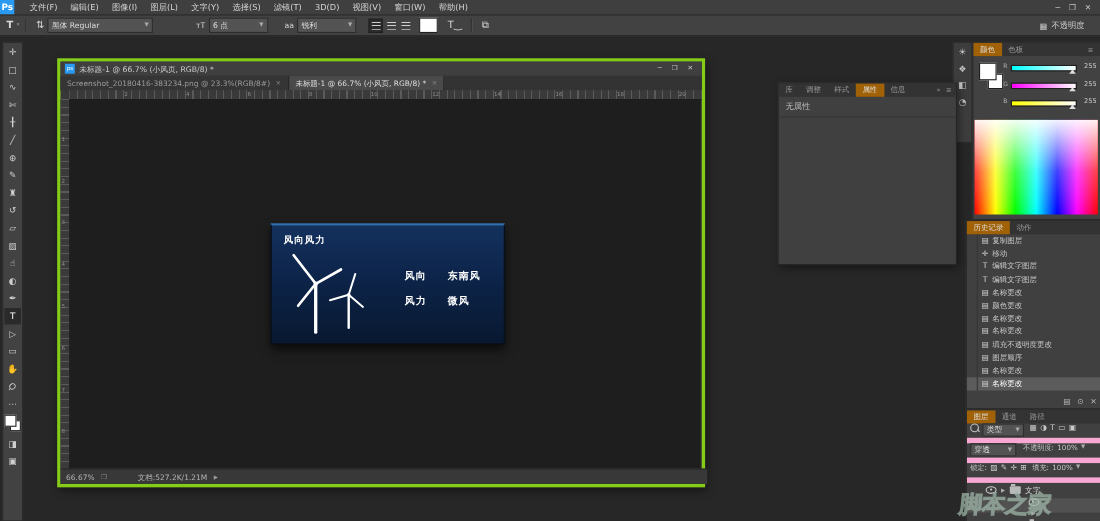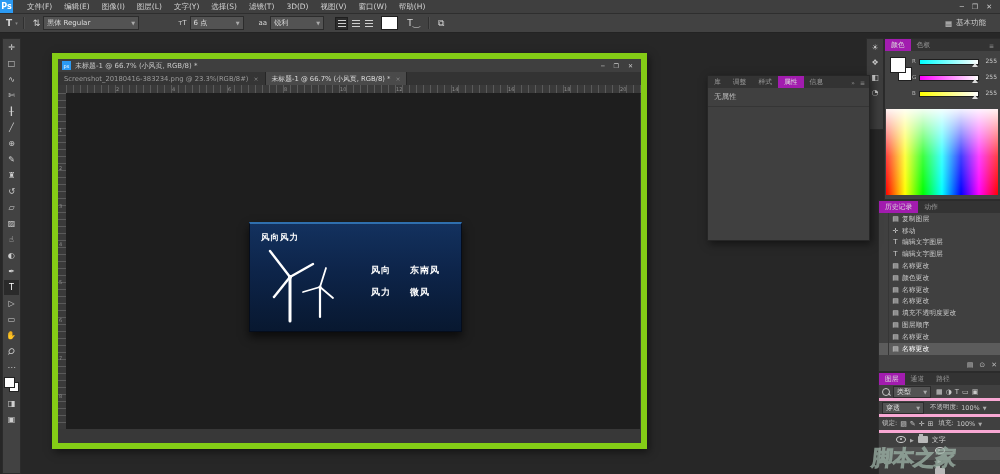--- a/index.html
+++ b/index.html
@@ -28,21 +28,21 @@
   
   #toolbar{left:2px;top:38px;width:17px;height:434px;background:#424242;border:1px solid #2b2b2b;
     display:flex;flex-direction:column;align-items:center;z-index:20;}
   .tool{width:15px;height:15px;display:flex;align-items:center;justify-content:center;
     color:#cfcfcf;font-size:8px;margin:0.5px 0;}
   .tool.active{background:#2a2a2a;color:#fff;}
   #fgbg{position:relative;width:15px;height:15px;margin-top:2px;}
   #fgbg .bgc{position:absolute;right:0;bottom:0;width:8px;height:8px;background:#fff;border:1px solid #222;}
   #fgbg .fgc{position:absolute;left:0;top:0;width:9px;height:9px;background:#fff;border:1px solid #222;}
   
-  #docwin{left:52px;top:53px;width:583px;height:384px;background:#383838;border:6px solid #84cc16;
+  #docwin{left:52px;top:53px;width:583px;height:384px;background:#383838;border:3px solid #84cc16;
     box-shadow:2px 3px 8px rgba(0,0,0,.5);z-index:10;}
   #doc-titlebar{left:0;top:0;width:100%;height:13px;background:#3f3f3f;display:flex;align-items:center;
     color:#c9c9c9;font-size:7px;}
   .doc-ico{width:9px;height:9px;background:#2b9af3;color:#fff;font-size:5px;display:flex;align-items:center;
     justify-content:center;margin:0 4px;}
   #doc-titlebar .win-ctrls{gap:9px;font-size:6px;}
   #tabsrow{left:0;top:13px;width:100%;height:13px;background:#333;display:flex;}
   .doctab{display:flex;align-items:center;gap:5px;padding:0 6px;font-size:6.8px;color:#9a9a9a;
     background:#353535;border-right:1px solid #262626;white-space:nowrap;}
   .doctab.active{background:#4a4a4a;color:#ddd;}
@@ -59,21 +59,21 @@
   
   #widget{left:183px;top:113px;width:211px;height:107px;border:1px solid #050d1c;border-top:2px solid #2f6fae;
     box-shadow:0 5px 9px rgba(0,0,0,.65);}
   #widget .wtitle{position:absolute;left:11px;top:8px;color:#fff;font-size:8.5px;font-weight:bold;letter-spacing:1px;}
   .wlabel{position:absolute;color:#fff;font-size:9px;font-weight:bold;letter-spacing:1px;}
   
   #propwin{left:707px;top:75px;width:161px;height:164px;background:#404040;border:1px solid #262626;
     box-shadow:2px 3px 8px rgba(0,0,0,.5);z-index:15;}
   .pheader{display:flex;align-items:center;height:12px;background:#333;font-size:6.8px;color:#9a9a9a;}
   .ptab{padding:0 6px;line-height:12px;white-space:nowrap;}
-  .ptab.active{background:#a21caf;color:#ddd;text-align:center;}
+  .ptab.active{background:#a16207;color:#ddd;text-align:center;}
   .pmenu{margin-left:auto;color:#999;font-size:6px;padding-right:4px;display:flex;gap:5px;}
   #prop-body{padding:4px 6px;color:#bbb;font-size:7.5px;border-bottom:1px solid #353535;}
   
   #iconstrip{left:866px;top:38px;width:16px;height:86px;background:#3d3d3d;border:1px solid #2b2b2b;
     display:flex;flex-direction:column;align-items:center;gap:6px;padding-top:4px;z-index:5;}
   #iconstrip span{color:#c5c5c5;font-size:8px;}
   #colorpanel{left:884px;top:38px;width:116px;height:160px;background:#424242;border:1px solid #2b2b2b;z-index:5;}
   #color-swatches{position:absolute;left:5px;top:18px;width:24px;height:24px;}
   #color-swatches .b{position:absolute;left:8px;top:10px;width:12px;height:12px;background:#fff;border:1px solid #1f1f1f;}
   #color-swatches .f{position:absolute;left:0;top:0;width:14px;height:14px;background:#fff;border:1px solid #1f1f1f;}
@@ -87,22 +87,22 @@
     background:linear-gradient(90deg,#f00 0%,#ff0 17%,#0f0 33%,#0ff 50%,#00f 67%,#f0f 83%,#f00 100%);}
   #ramp:before{content:"";position:absolute;inset:0;
     background:linear-gradient(180deg,rgba(255,255,255,.95) 0%,rgba(255,255,255,.25) 55%,rgba(255,255,255,0) 100%);}
   #historypanel{left:878px;top:200px;width:121px;height:170px;background:#404040;border:1px solid #2b2b2b;z-index:6;}
   .hrow{display:flex;align-items:center;height:11.8px;font-size:6.8px;color:#c9c9c9;}
   .hrow .chk{width:9px;height:100%;border-right:1px solid #363636;}
   .hrow .hic{width:13px;text-align:center;font-size:7px;color:#cfcfcf;}
   .hrow.active{background:#5c5c5c;color:#fff;}
   #hist-footer{position:absolute;right:3px;bottom:2px;display:flex;gap:6px;color:#b5b5b5;font-size:7px;}
   #layerspanel{left:878px;top:372px;width:121px;height:101px;background:#404040;border:1px solid #2b2b2b;z-index:6;overflow:hidden;}
-  .lrowbar{display:flex;align-items:center;height:13px;padding:0 3px;gap:3px;color:#c5c5c5;font-size:6.5px;
-    border-bottom:3px solid #f9a8d4;}
+  .lrowbar{display:flex;align-items:flex-start;height:13px;padding:0 3px;gap:3px;color:#c5c5c5;font-size:6.5px;
+    border-bottom:5px solid #f9a8d4;}
   .mag{width:6px;height:6px;border:1px solid #c5c5c5;border-radius:50%;position:relative;flex:none;}
   .mag:after{content:"";position:absolute;left:5px;top:5px;width:3px;height:1px;background:#c5c5c5;transform:rotate(45deg);}
   .mini-ic{font-size:7px;color:#c9c9c9;}
   .layerrow{display:flex;align-items:center;height:13.5px;gap:4px;padding:0 17px;font-size:7px;color:#d2d2d2;}
   .layerrow.active{background:#515151;flex-direction:column;}
   .eye{width:8px;height:5px;border:1px solid #ccc;border-radius:50%;position:relative;flex:none;}
   .eye:after{content:"";position:absolute;left:2.5px;top:1px;width:2px;height:2px;border-radius:50%;background:#ccc;}
   .tri{color:#aaa;font-size:5px;}
   .folder{width:10px;height:7px;background:#b9b9b9;position:relative;border-radius:1px;flex:none;}
   .folder:before{content:"";position:absolute;top:-2px;left:1px;width:4px;height:2px;background:#b9b9b9;}
@@ -166,21 +166,21 @@
     </span>
   <span class="align-ic">
       <i></i>
     </span>
   <span class="swatch"></span>
   <span class="opt-icon">T‿</span>
   <span class="opt-sep"></span>
   <span class="opt-icon">⧉</span>
   <div id="workspace">
     <span>▦</span>
-    <span>基本功能</span>
+    <span>不透明度</span>
   </div>
 </div>
 
 <div class="abs" id="toolbar">
   <div style="display:flex;flex-direction:column;align-items:center">
 
   <div class="tool">
         <span>✛</span>
       </div>
       <div class="tool">
@@ -298,21 +298,21 @@
       <span class="rnum" style="top: 72px; left: 1px;">2</span>
       <span class="rnum" style="top: 110px; left: 1px;">3</span>
       <span class="rnum" style="top: 148px; left: 1px;">4</span>
       <span class="rnum" style="top: 186px; left: 1px;">5</span>
       <span class="rnum" style="top: 224px; left: 1px;">6</span>
       <span class="rnum" style="top: 262px; left: 1px;">7</span>
       <span class="rnum" style="top: 300px; left: 1px;">8</span>
     </div>
 
   <div class="abs" id="canvas">
-    <div class="abs" id="widget" style="background: linear-gradient(rgb(19, 49, 94) 0%, rgb(13, 36, 73) 45%, rgb(8, 24, 48) 100%); border-top-color: rgb(47, 111, 174); margin-top: 16px;">
+    <div class="abs" id="widget" style="background: linear-gradient(rgb(19, 49, 94) 0%, rgb(13, 36, 73) 45%, rgb(8, 24, 48) 100%); border-top-color: rgb(47, 111, 174);">
       <span class="wtitle">风向风力</span>
       <svg width="211" height="107" style="position:absolute;left:0;top:0" viewBox="0 0 211 107">
         <g stroke="#ffffff" stroke-linecap="round" fill="none">
           <line x1="40" y1="53" x2="40" y2="97" stroke-width="3"></line>
           <line x1="40" y1="53" x2="20" y2="27" stroke-width="2.4"></line>
           <line x1="40" y1="53" x2="63" y2="40" stroke-width="2.4"></line>
           <line x1="40" y1="53" x2="24" y2="73" stroke-width="2.4"></line>
           <circle cx="40" cy="53" r="2" fill="#fff" stroke="none"></circle>
           <line x1="70" y1="63" x2="70" y2="93" stroke-width="2.2"></line>
           <line x1="70" y1="63" x2="76" y2="44" stroke-width="1.8"></line>
@@ -321,20 +321,26 @@
           <circle cx="70" cy="63" r="1.6" fill="#fff" stroke="none"></circle>
         </g>
       </svg>
       <span class="wlabel" style="left:121px;top:40px">风向</span>
       <span class="wlabel" style="left:160px;top:40px">东南风</span>
       <span class="wlabel" style="left:121px;top:62px">风力</span>
       <span class="wlabel" style="left:160px;top:62px">微风</span>
     </div>
   </div>
 
+  <div class="abs" id="doc-status">
+    <span>66.67%</span>
+    <span style="color:#8a8a8a;font-size:6px">❐</span>
+    <span style="margin-left:22px">文档:527.2K/1.21M</span>
+    <span style="font-size:5px;color:#999">▶</span>
+  </div>
 </div>
 
 <div class="abs" id="propwin">
   <div class="pheader">
 
   <span class="ptab">库</span>
       <span class="ptab">调整</span>
       <span class="ptab">样式</span>
       <span class="ptab active">属性</span>
       <span class="ptab">信息</span>

